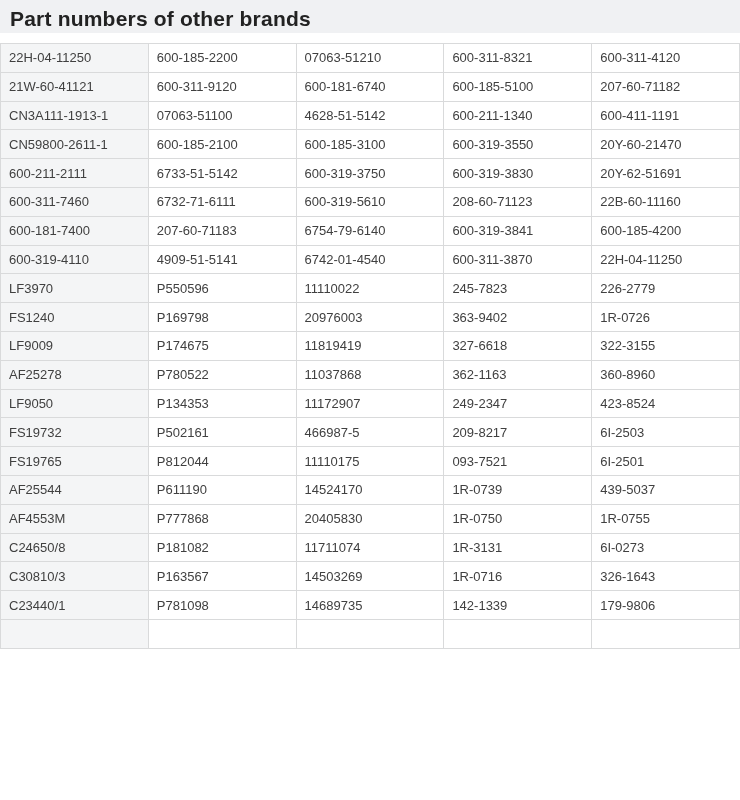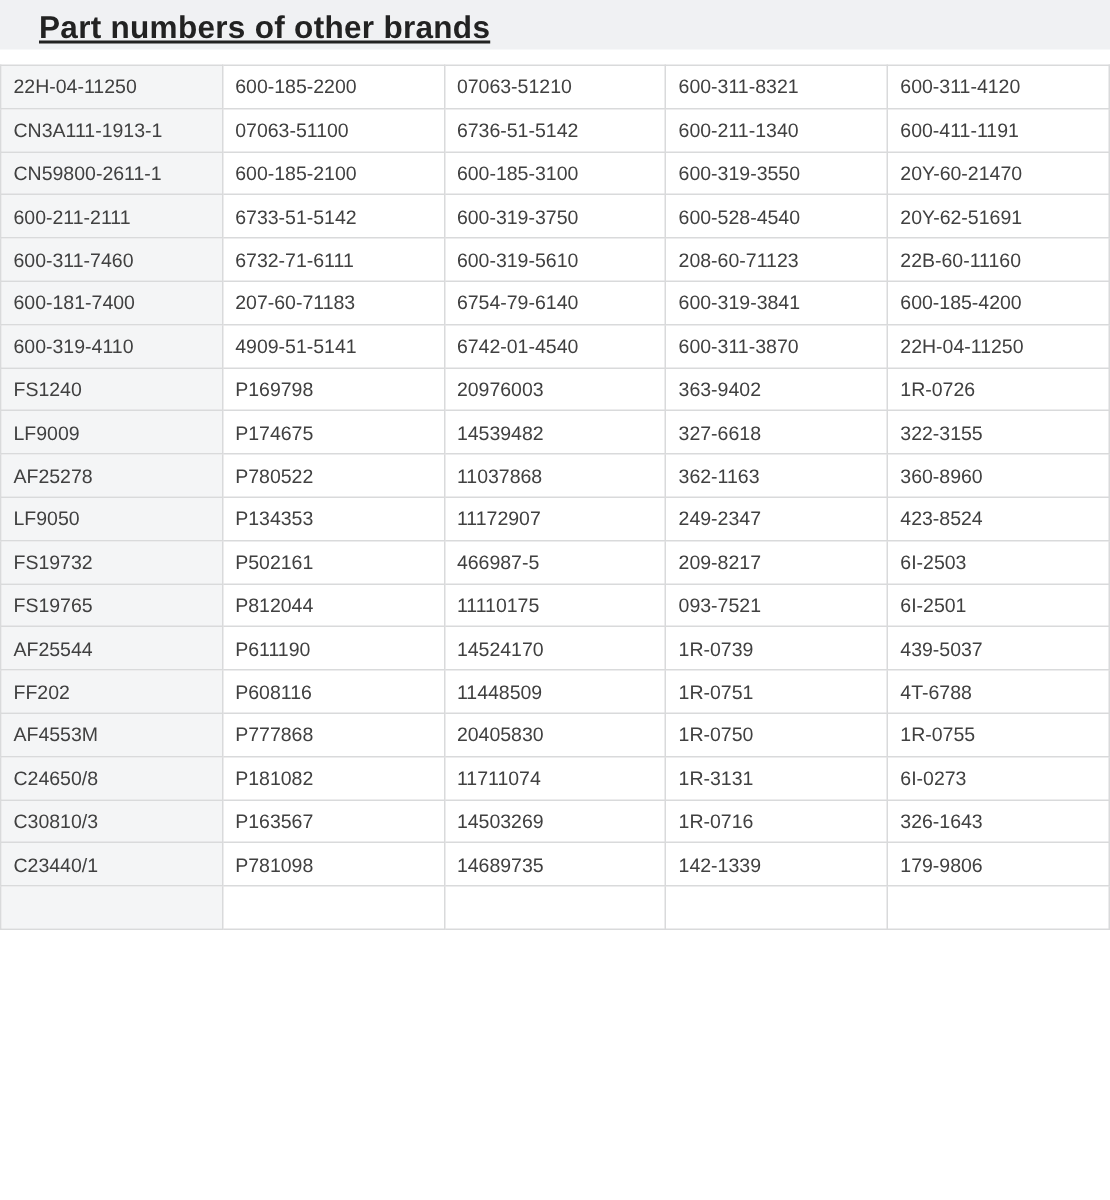--- a/index.html
+++ b/index.html
@@ -12,26 +12,25 @@
     font-family: "Liberation Sans", sans-serif;
   }
   .page-header {
     background: #f0f1f3;
     height: 33px;
     padding: 4px 10px 0 10px;
     display: flex;
     align-items: center;
   }
   .page-header h1 {
-    margin: 16px;
+    margin: 0;
     font-size: 21px;
     font-weight: bold;
     color: #222222;
     letter-spacing: 0.2px;
-    text-decoration: underline;
   }
   .table-wrap {
     margin-top: 10px;
   }
   table.parts-table {
     width: 740px;
     border-collapse: collapse;
     table-layout: fixed;
   }
   table.parts-table td {
@@ -59,38 +58,45 @@
   <table class="parts-table">
     <tbody>
         <tr>
           <td class="first-col">22H-04-11250</td>
           <td class="">600-185-2200</td>
           <td class="">07063-51210</td>
           <td class="">600-311-8321</td>
           <td class="">600-311-4120</td>
         </tr>
         <tr>
+          <td class="first-col">21W-60-41121</td>
+          <td class="">600-311-9120</td>
+          <td class="">600-181-6740</td>
+          <td class="">600-185-5100</td>
+          <td class="">207-60-71182</td>
+        </tr>
+        <tr>
           <td class="first-col">CN3A111-1913-1</td>
           <td class="">07063-51100</td>
-          <td class="">6736-51-5142</td>
+          <td class="">4628-51-5142</td>
           <td class="">600-211-1340</td>
           <td class="">600-411-1191</td>
         </tr>
         <tr>
           <td class="first-col">CN59800-2611-1</td>
           <td class="">600-185-2100</td>
           <td class="">600-185-3100</td>
           <td class="">600-319-3550</td>
           <td class="">20Y-60-21470</td>
         </tr>
         <tr>
           <td class="first-col">600-211-2111</td>
           <td class="">6733-51-5142</td>
           <td class="">600-319-3750</td>
-          <td class="">600-528-4540</td>
+          <td class="">600-319-3830</td>
           <td class="">20Y-62-51691</td>
         </tr>
         <tr>
           <td class="first-col">600-311-7460</td>
           <td class="">6732-71-6111</td>
           <td class="">600-319-5610</td>
           <td class="">208-60-71123</td>
           <td class="">22B-60-11160</td>
         </tr>
         <tr>
@@ -101,30 +107,37 @@
           <td class="">600-185-4200</td>
         </tr>
         <tr>
           <td class="first-col">600-319-4110</td>
           <td class="">4909-51-5141</td>
           <td class="">6742-01-4540</td>
           <td class="">600-311-3870</td>
           <td class="">22H-04-11250</td>
         </tr>
         <tr>
+          <td class="first-col">LF3970</td>
+          <td class="">P550596</td>
+          <td class="">11110022</td>
+          <td class="">245-7823</td>
+          <td class="">226-2779</td>
+        </tr>
+        <tr>
           <td class="first-col">FS1240</td>
           <td class="">P169798</td>
           <td class="">20976003</td>
           <td class="">363-9402</td>
           <td class="">1R-0726</td>
         </tr>
         <tr>
           <td class="first-col">LF9009</td>
           <td class="">P174675</td>
-          <td class="">14539482</td>
+          <td class="">11819419</td>
           <td class="">327-6618</td>
           <td class="">322-3155</td>
         </tr>
         <tr>
           <td class="first-col">AF25278</td>
           <td class="">P780522</td>
           <td class="">11037868</td>
           <td class="">362-1163</td>
           <td class="">360-8960</td>
         </tr>
@@ -150,27 +163,20 @@
           <td class="">6I-2501</td>
         </tr>
         <tr>
           <td class="first-col">AF25544</td>
           <td class="">P611190</td>
           <td class="">14524170</td>
           <td class="">1R-0739</td>
           <td class="">439-5037</td>
         </tr>
         <tr>
-          <td class="first-col">FF202</td>
-          <td class="">P608116</td>
-          <td class="">11448509</td>
-          <td class="">1R-0751</td>
-          <td class="">4T-6788</td>
-        </tr>
-        <tr>
           <td class="first-col">AF4553M</td>
           <td class="">P777868</td>
           <td class="">20405830</td>
           <td class="">1R-0750</td>
           <td class="">1R-0755</td>
         </tr>
         <tr>
           <td class="first-col">C24650/8</td>
           <td class="">P181082</td>
           <td class="">11711074</td>

